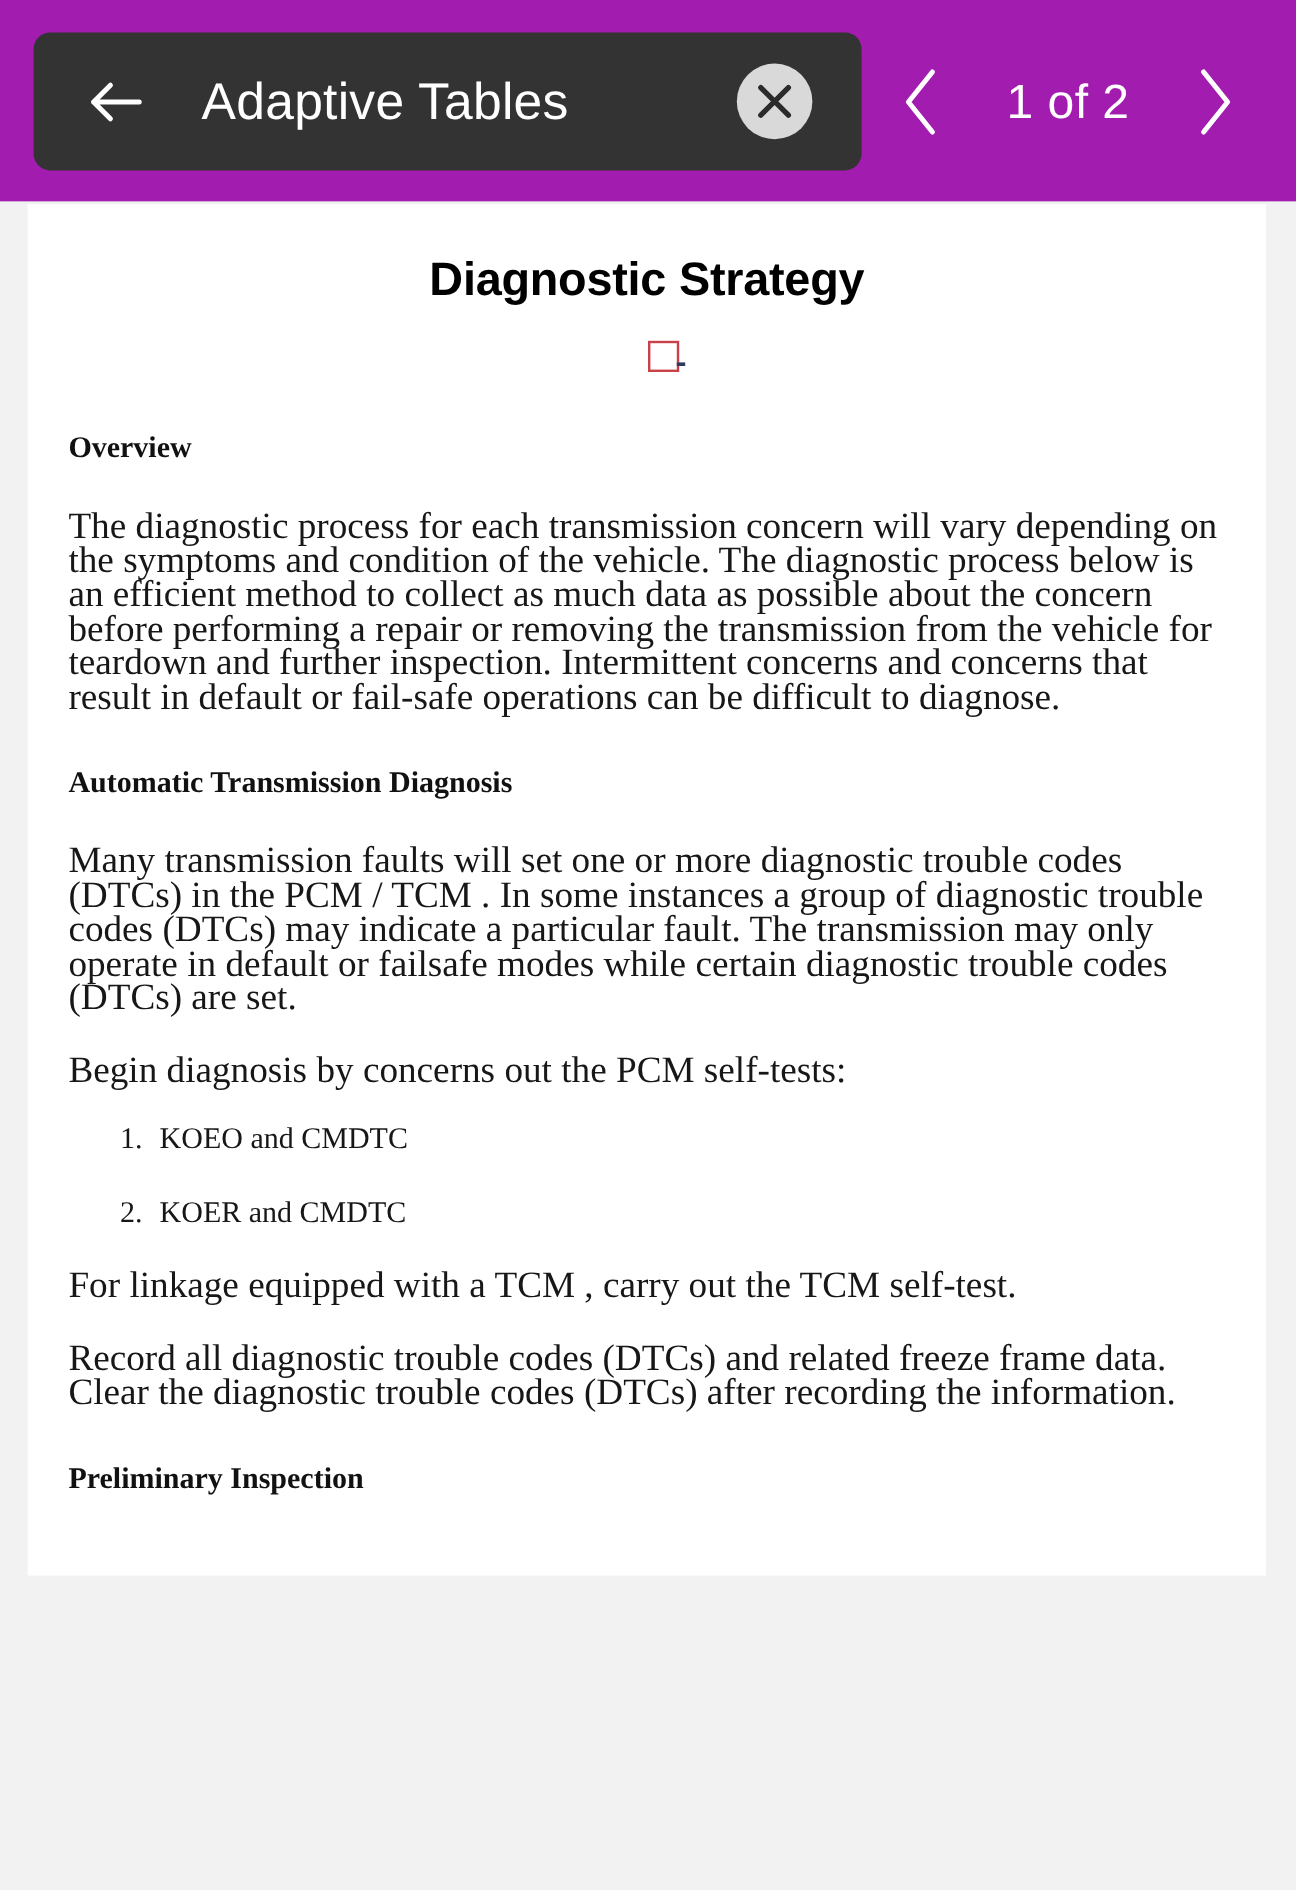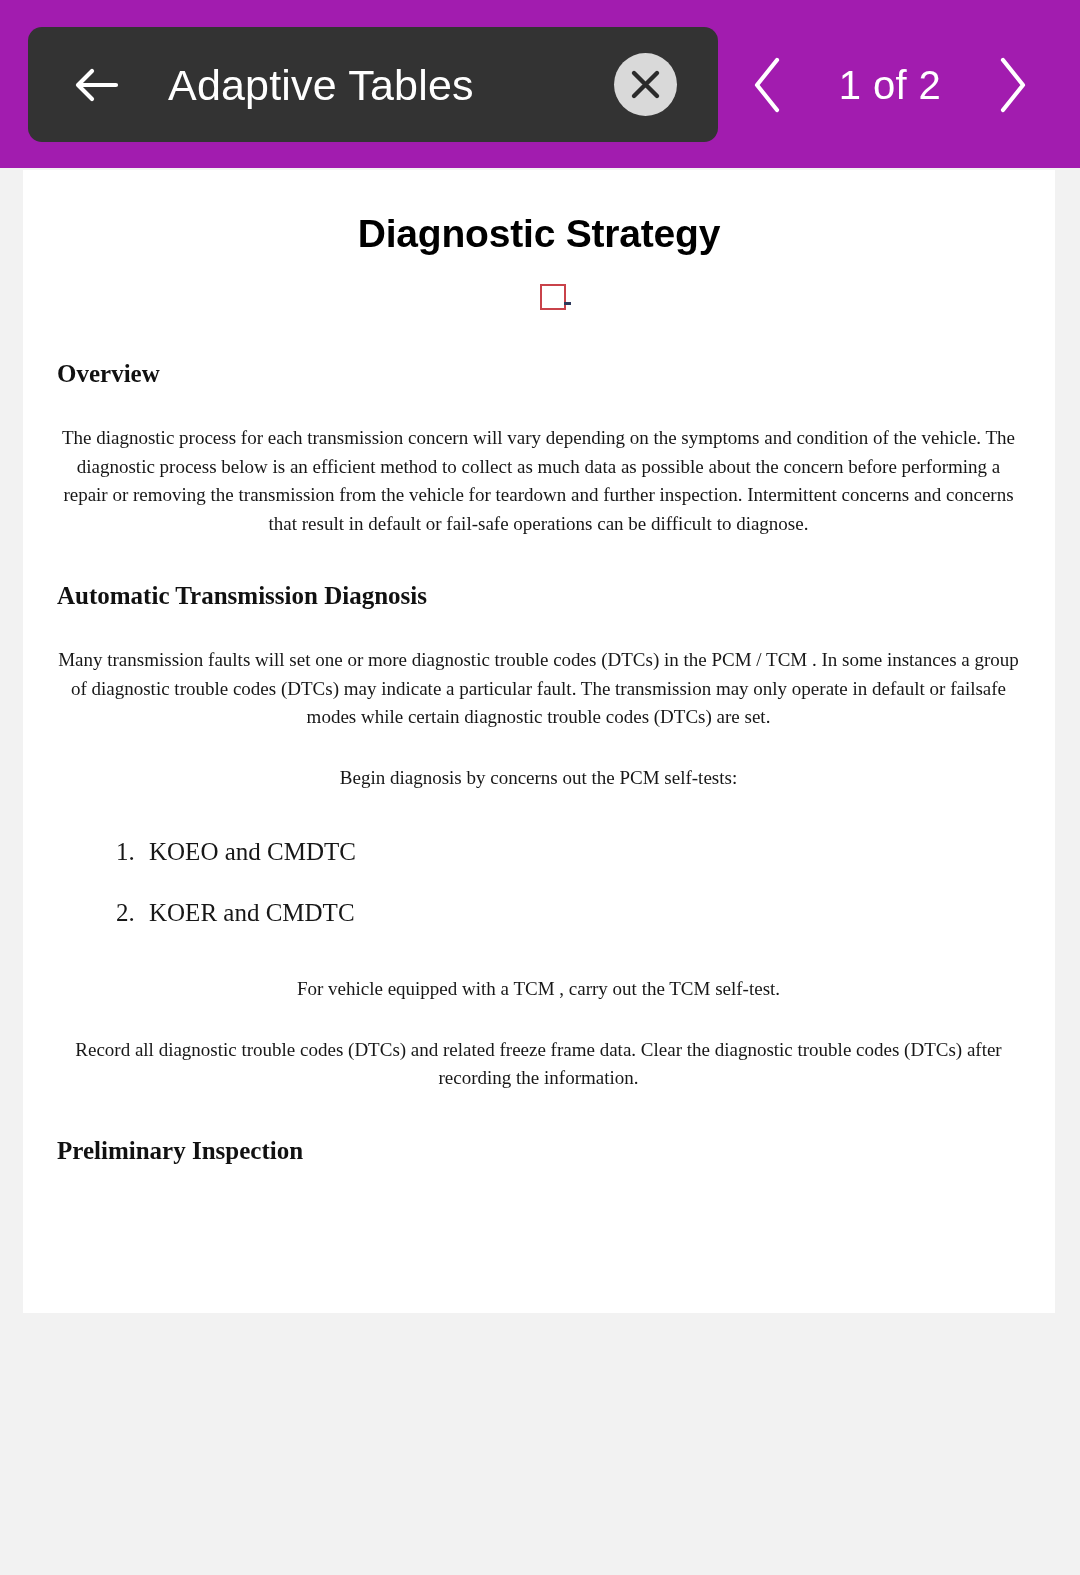--- a/index.html
+++ b/index.html
@@ -156,29 +156,29 @@
     font-family: "Liberation Serif", "DejaVu Serif", serif;
     font-size: 25px;
     font-weight: 700;
     color: #111111;
     line-height: 32px;
   }
 
   p.para {
     margin: 0;
     font-family: "Liberation Serif", "DejaVu Serif", serif;
-    font-size: 19px;
+    font-size: 31px;
     font-weight: 400;
     color: #171717;
     line-height: 28.5px;
-    text-align: center;
+    text-align: left;
   }
 
   ol.num-list {
-    margin: 16px;
+    margin: 0;
     padding: 0 0 0 68px;
     list-style: decimal;
   }
   ol.num-list > li {
     font-family: "Liberation Serif", "DejaVu Serif", serif;
     font-size: 25px;
     color: #171717;
     line-height: 28.5px;
     padding-left: 8px;
   }
@@ -258,21 +258,21 @@
 
         <div class="sp-30"></div>
 
         <ol class="num-list">
           <li>KOEO and CMDTC</li>
           <li>KOER and CMDTC</li>
         </ol>
 
         <div class="sp-32"></div>
 
-        <p class="para">For vehicle equipped with a TCM , carry out the TCM self-test.</p>
+        <p class="para">For linkage equipped with a TCM , carry out the TCM self-test.</p>
 
         <div class="sp-32"></div>
 
         <p class="para">Record all diagnostic trouble codes (DTCs) and related freeze frame data. Clear the diagnostic trouble codes (DTCs) after recording the information.</p>
 
         <div class="sp-30"></div>
 
         <h3 class="sec-head">Preliminary Inspection</h3>
 
         <div class="sp-34"></div>

